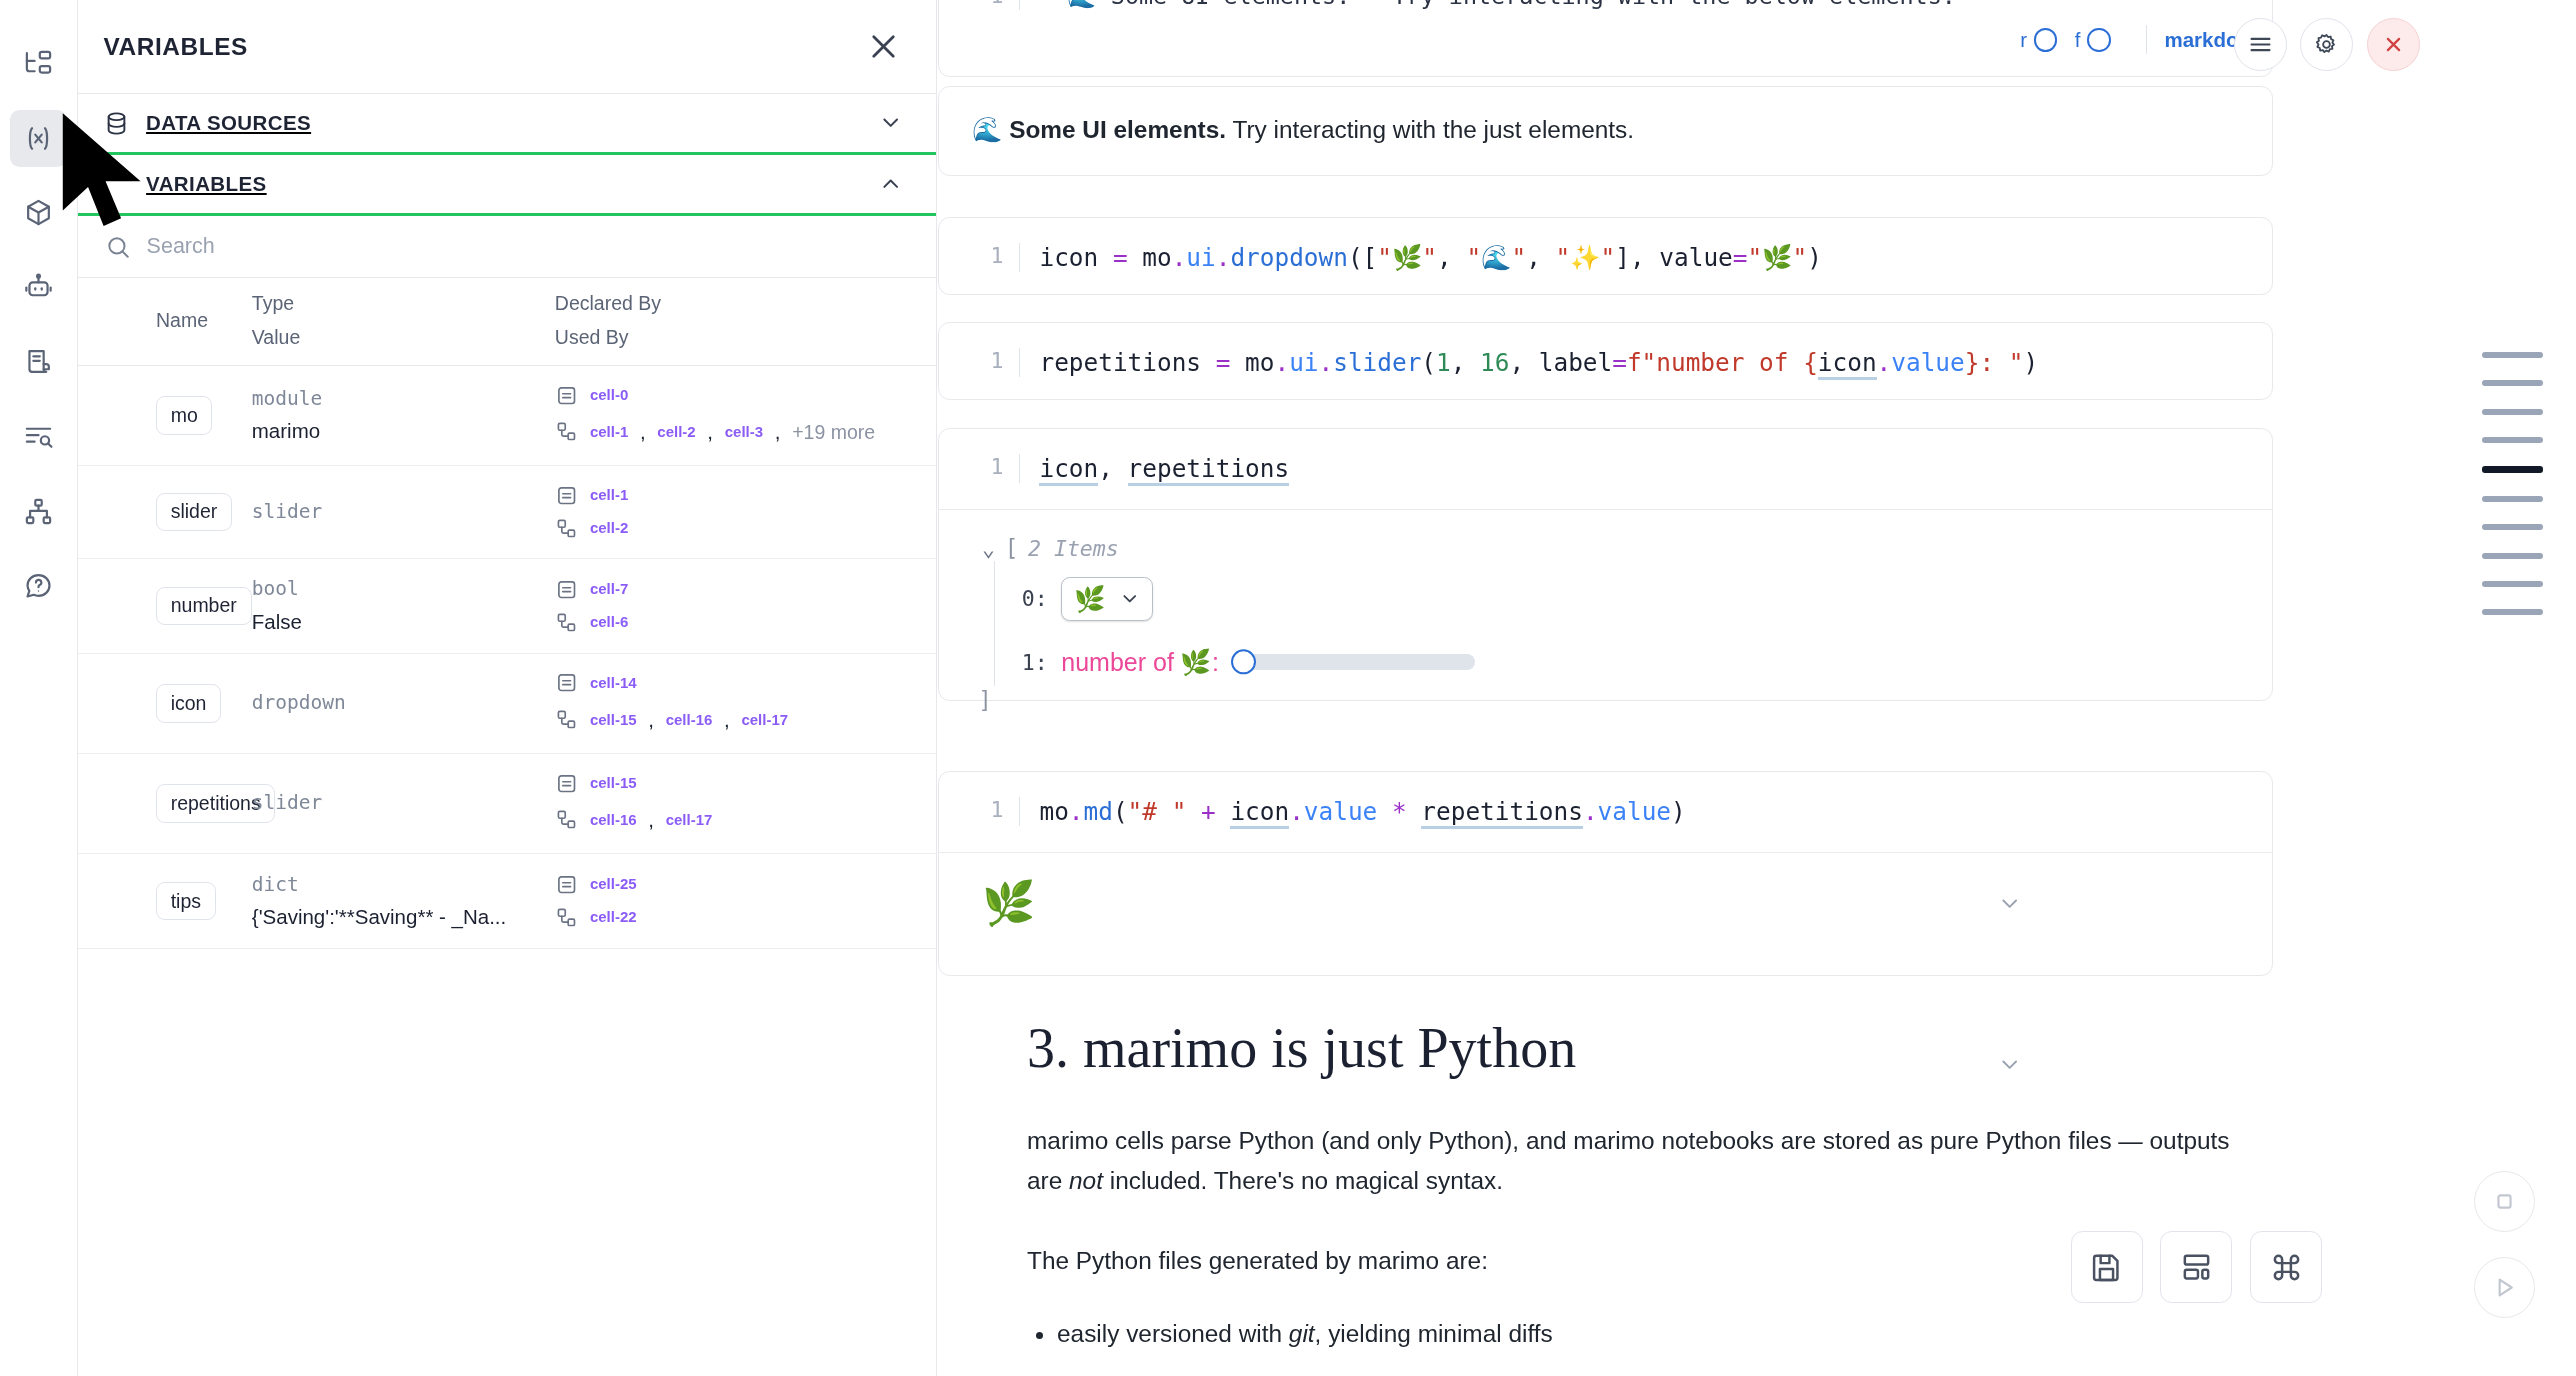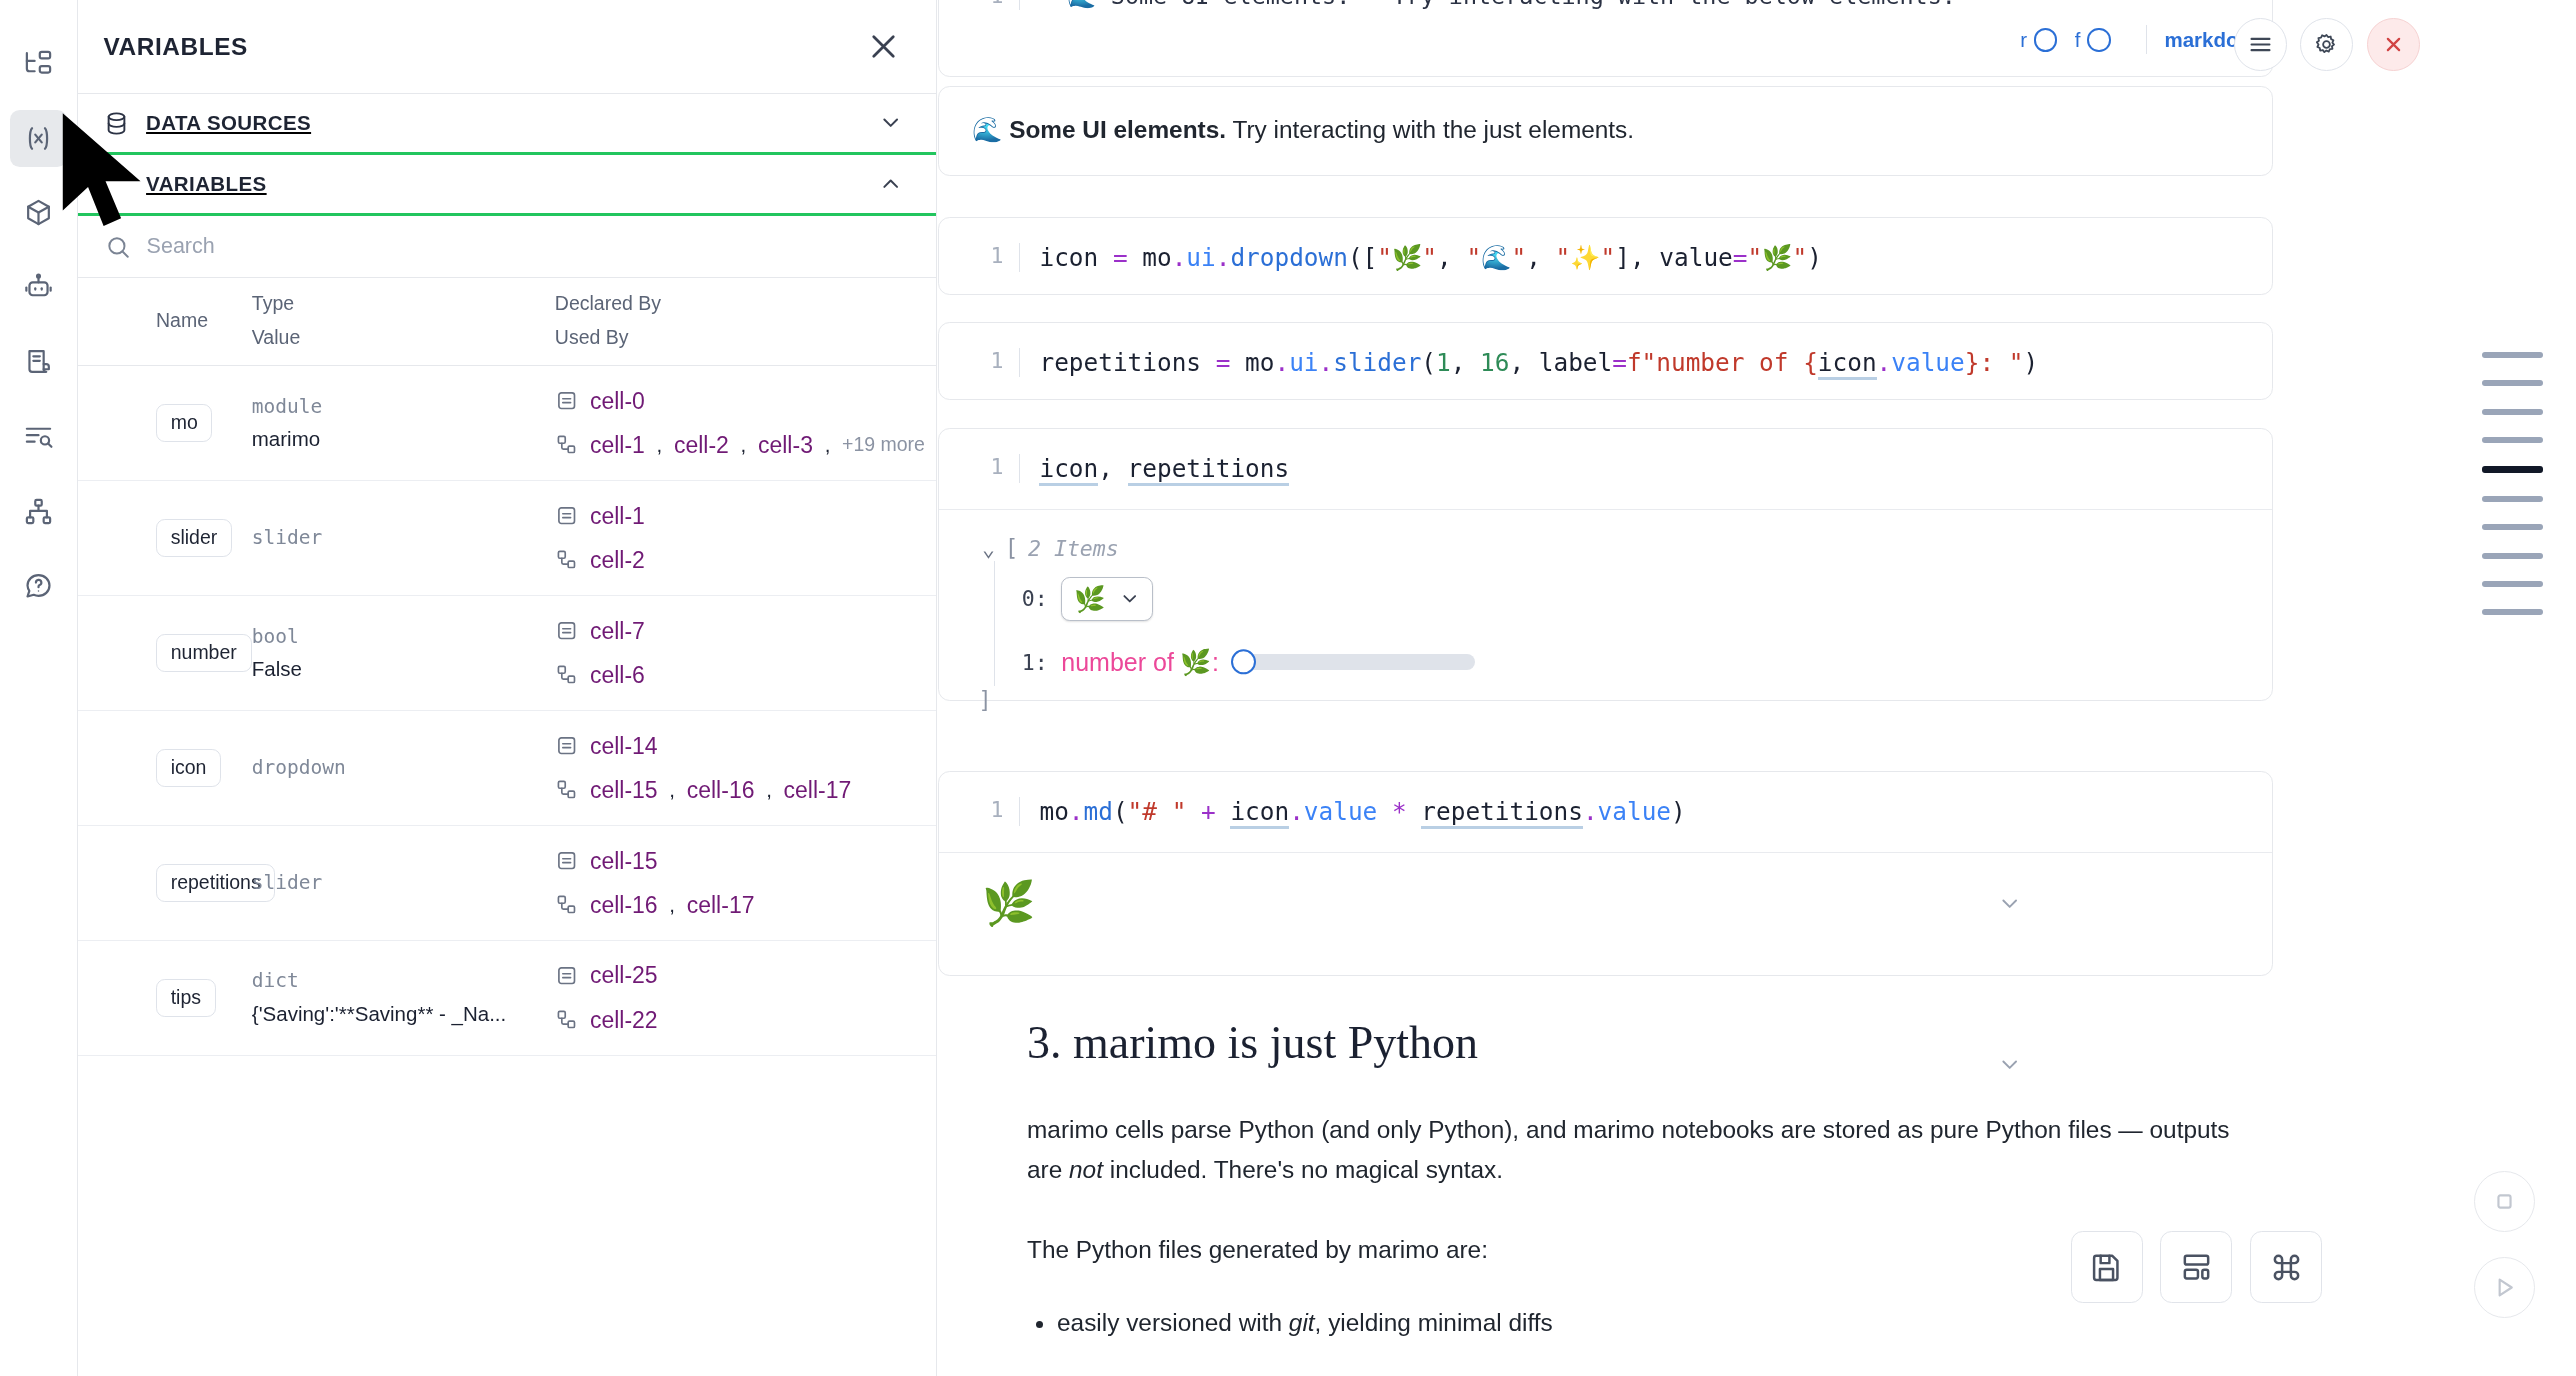--- a/index.html
+++ b/index.html
@@ -97,21 +97,21 @@
     line-height: 1.35;
   }
   .v-value {
     font-size: 20.5px; color: #1b2131; margin-top: 5.9px; line-height: 1.3;
     white-space: nowrap; overflow: hidden; text-overflow: ellipsis; max-width: 293px;
   }
   .cellrow { display: flex; align-items: center; gap: 11.7px; line-height: 1.5; }
   .cellrow + .cellrow { margin-top: 9.8px; }
   .cellrow .ci { color: #6b7384; display: flex; flex: 0 0 auto; }
   .cellrow .ci svg { width: 23.4px; height: 23.4px; }
-  .cell-link { color: #701a75; font-size: 23px; cursor: pointer; }
+  .cell-link { color: #8b5cf6; font-size: 15px; cursor: pointer; font-weight: bold; }
   .comma { color: #1b2131; font-size: 20.5px; }
   .more { color: #8b93a3; font-size: 19.5px; }
 
   
   .notebook { flex: 1; position: relative; background: #fff; overflow: hidden; }
   .nb-inner { padding: 0 0 0 0; position: relative; height: 100%; }
 
   .top-cell {
     position: absolute; top: -25.4px; left: 1px; right: 303px;
     border: 1px solid #e6e8ec; border-radius: 11.7px; background: #fff;
@@ -208,21 +208,21 @@
 
   .out-leaf { padding: 29px 43px; font-size: 43px; line-height: 1; }
 
   .collapse-chev {
     position: absolute; color: #9aa2b1; cursor: pointer;
   }
   .collapse-chev svg { width: 25.4px; height: 25.4px; display: block; }
 
   .md-section { position: absolute; top: 1016px; left: 59px; right: 293px; }
   .md-h2 {
-    font-family: "Liberation Serif", serif; font-size: 46px; font-weight: 400;
+    font-family: "Liberation Serif", serif; font-size: 56px; font-weight: 400;
     color: #1b2131; margin-left: 31px;
   }
   .md-p {
     font-size: 24.4px; color: #20262f; line-height: 1.62; margin-left: 31px;
     margin-top: 41px; max-width: 1211px;
   }
   .md-p i { }
   .md-ul { margin: 33px 0 0 61px; }
   .md-ul li { font-size: 24.4px; color: #20262f; line-height: 1.6; }
   .md-ul li i { font-style: italic; }

